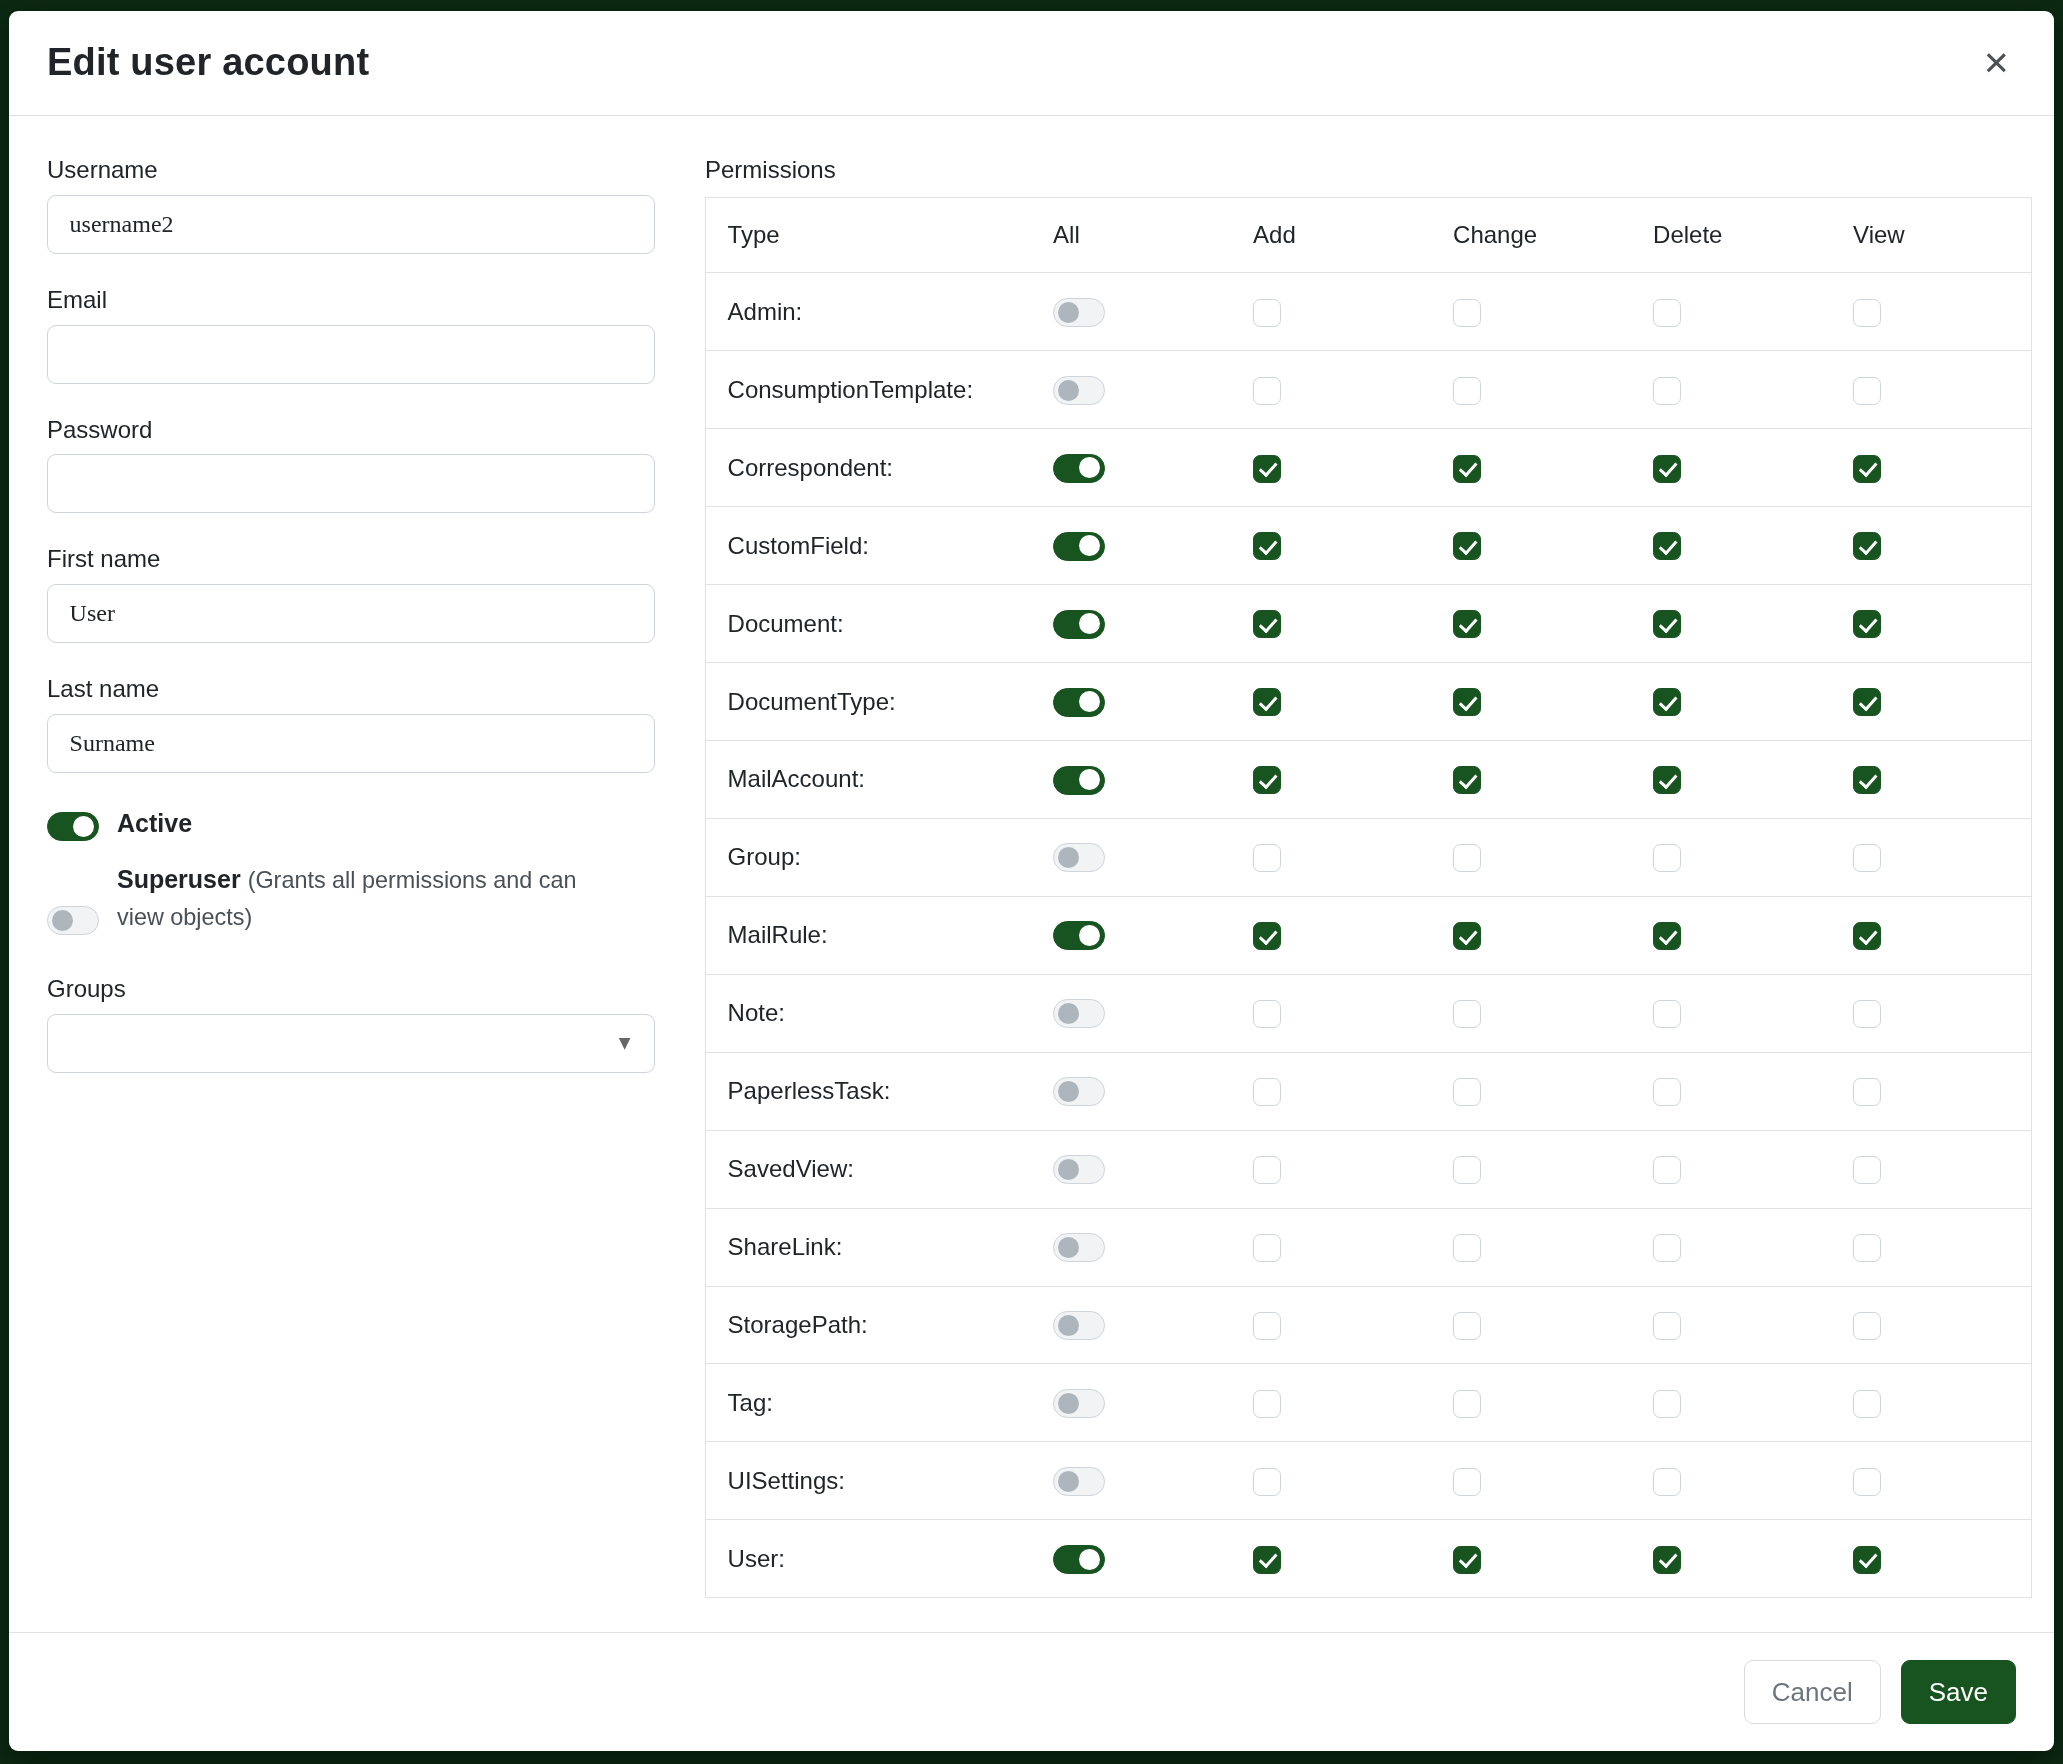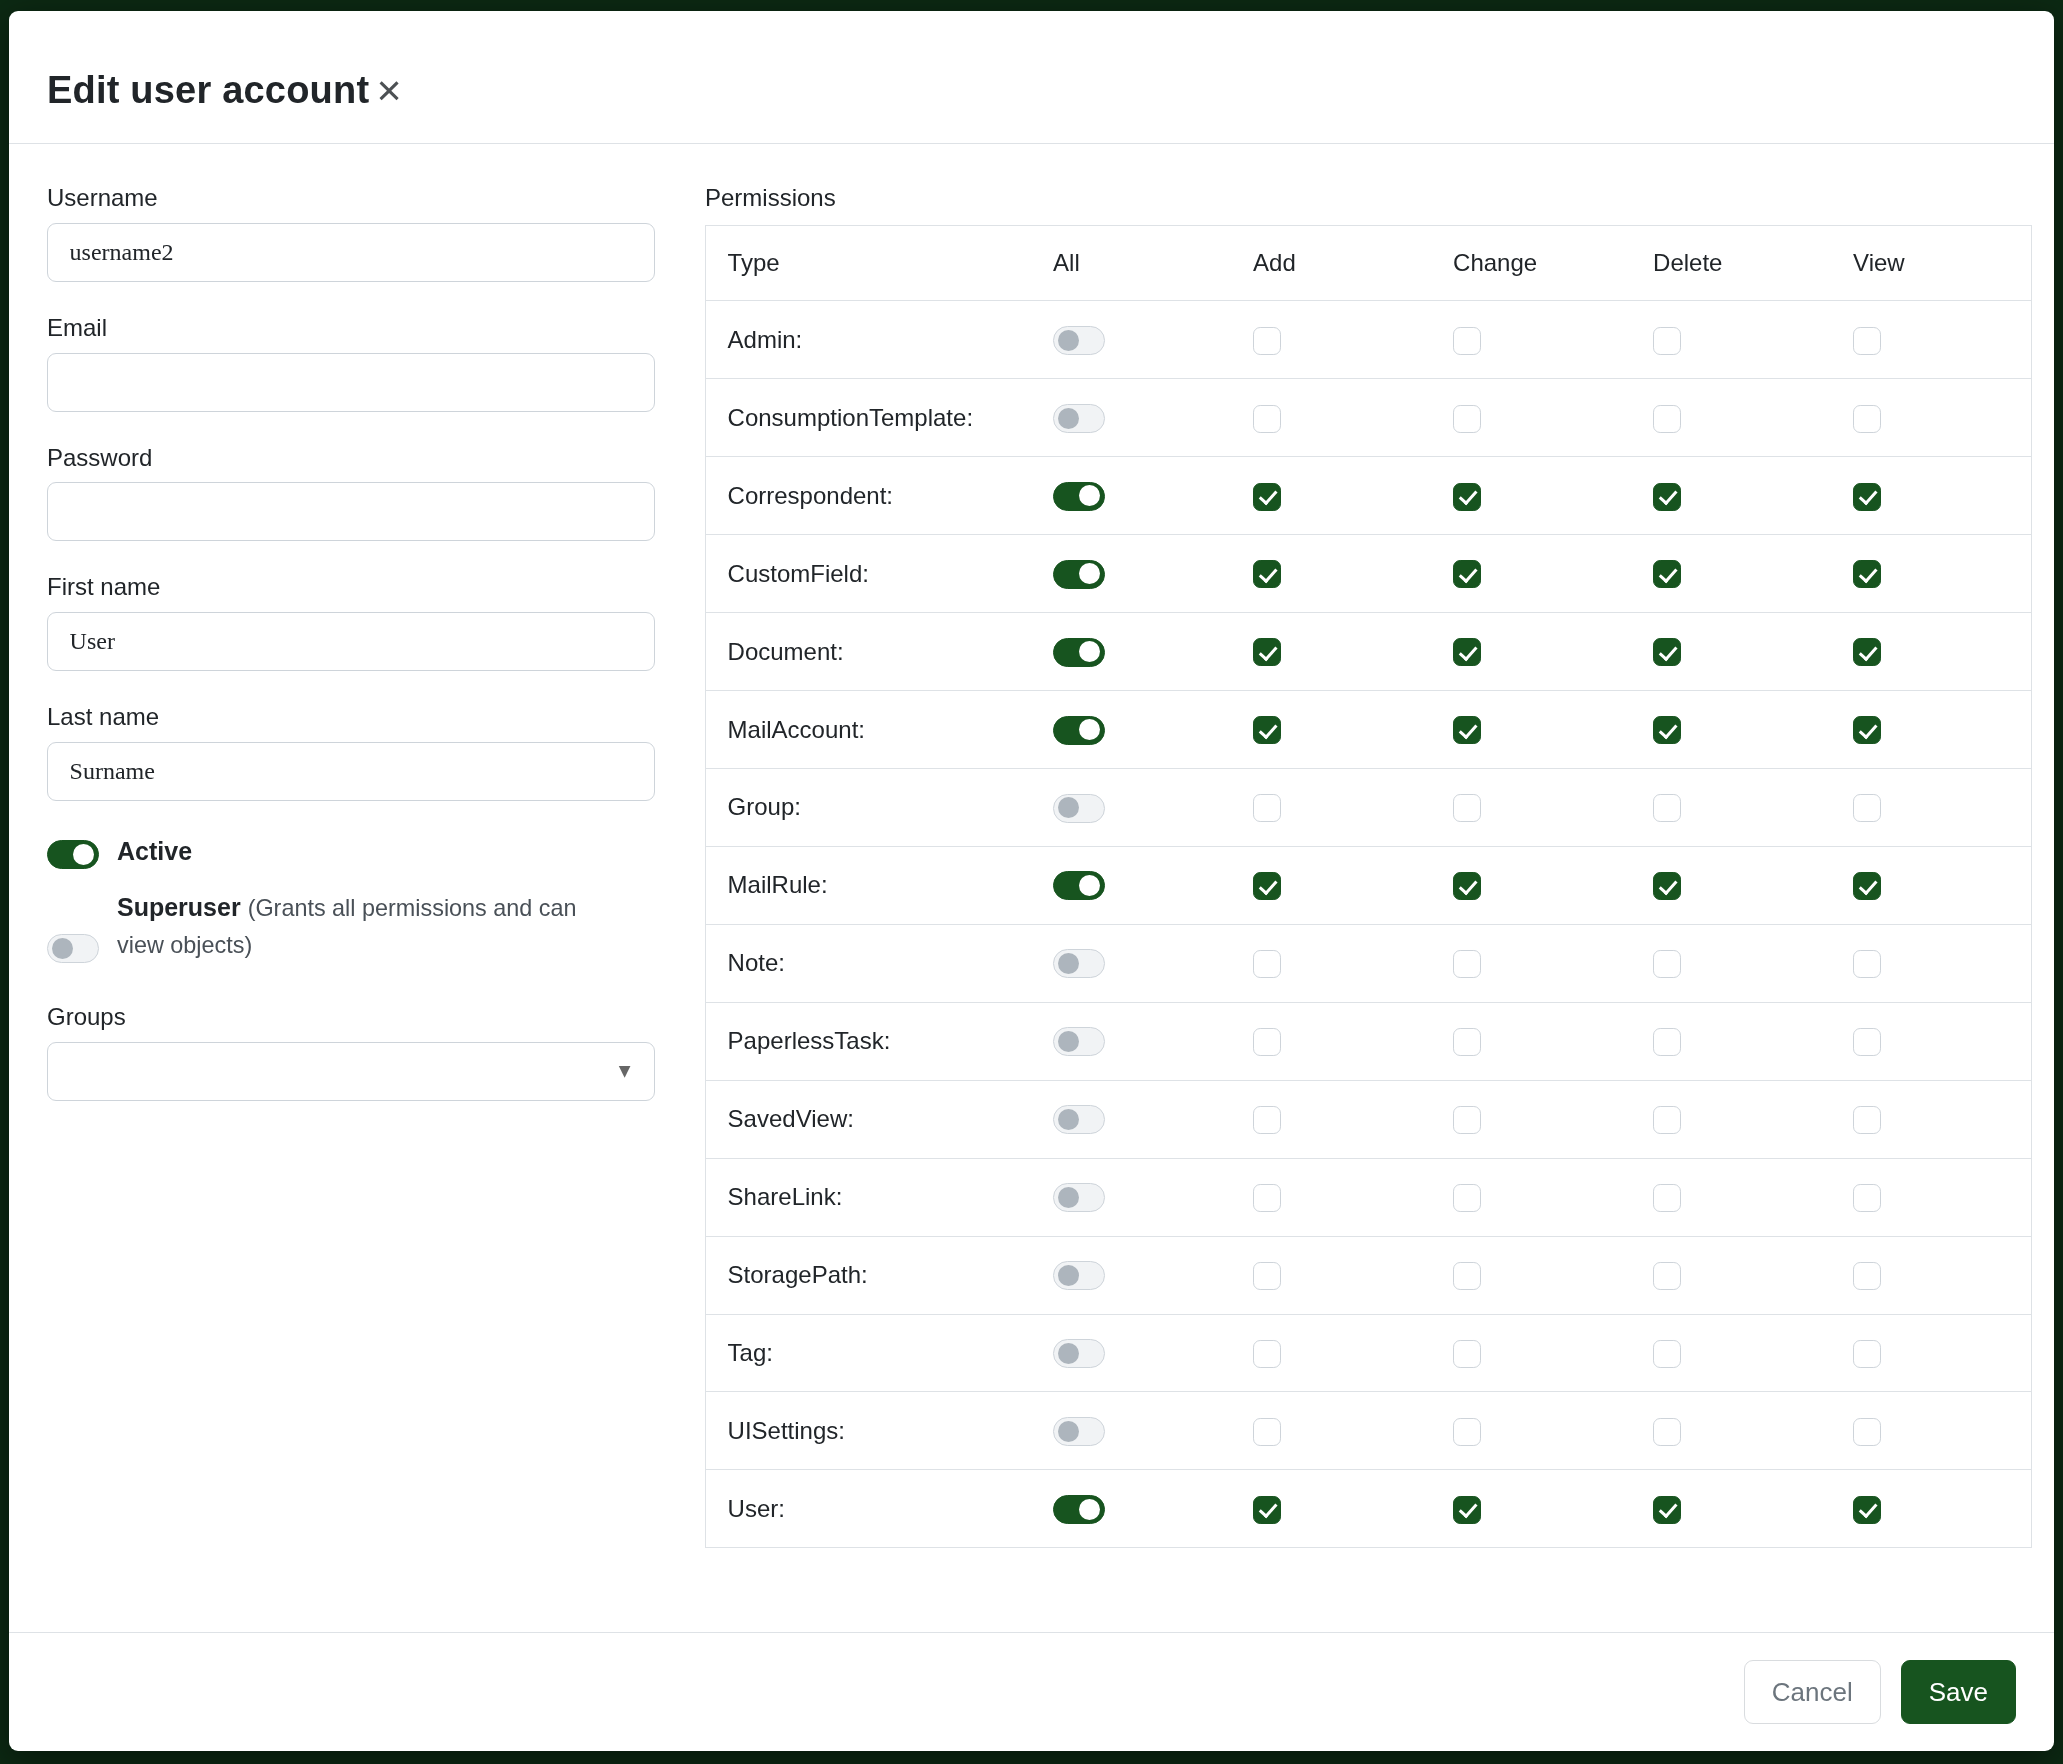--- a/index.html
+++ b/index.html
@@ -23,23 +23,22 @@
   }
   .modal{
     position:absolute;top:10.8px;left:9px;right:9px;bottom:12.6px;
     background:#fff;border-radius:9px;
     display:flex;flex-direction:column;
     box-shadow:0 9px 36px rgba(0,0,0,.45);
   }
   .modal-header{
     padding:27px 38px;
     border-bottom:0.9px solid var(--border);
-    display:flex;align-items:center;
+    display:flex;align-items:center;justify-content:space-between;
     flex:0 0 auto;
-    margin-top:28px;
   }
   .modal-title{font-size:38px;font-weight:700;letter-spacing:0.2px;}
   .close-btn{
     background:none;border:none;cursor:pointer;
     font-size:43px;line-height:1;color:#4d5154;padding:3.6px 7.2px;
     font-family:"Liberation Sans",sans-serif;
   }
   .modal-body{
     flex:1 1 auto;
     padding:40px 22px 18px 38px;
@@ -266,20 +265,28 @@
   </tr>
             <tr>
     <td>Document:</td>
     <td><span class="toggle on"></span></td>
     <td><span class="checkbox checked"></span></td>
     <td><span class="checkbox checked"></span></td>
     <td><span class="checkbox checked"></span></td>
     <td><span class="checkbox checked"></span></td>
   </tr>
             <tr>
+    <td>DocumentType:</td>
+    <td><span class="toggle on"></span></td>
+    <td><span class="checkbox checked"></span></td>
+    <td><span class="checkbox checked"></span></td>
+    <td><span class="checkbox checked"></span></td>
+    <td><span class="checkbox checked"></span></td>
+  </tr>
+            <tr>
     <td>MailAccount:</td>
     <td><span class="toggle on"></span></td>
     <td><span class="checkbox checked"></span></td>
     <td><span class="checkbox checked"></span></td>
     <td><span class="checkbox checked"></span></td>
     <td><span class="checkbox checked"></span></td>
   </tr>
             <tr>
     <td>Group:</td>
     <td><span class="toggle"></span></td>

